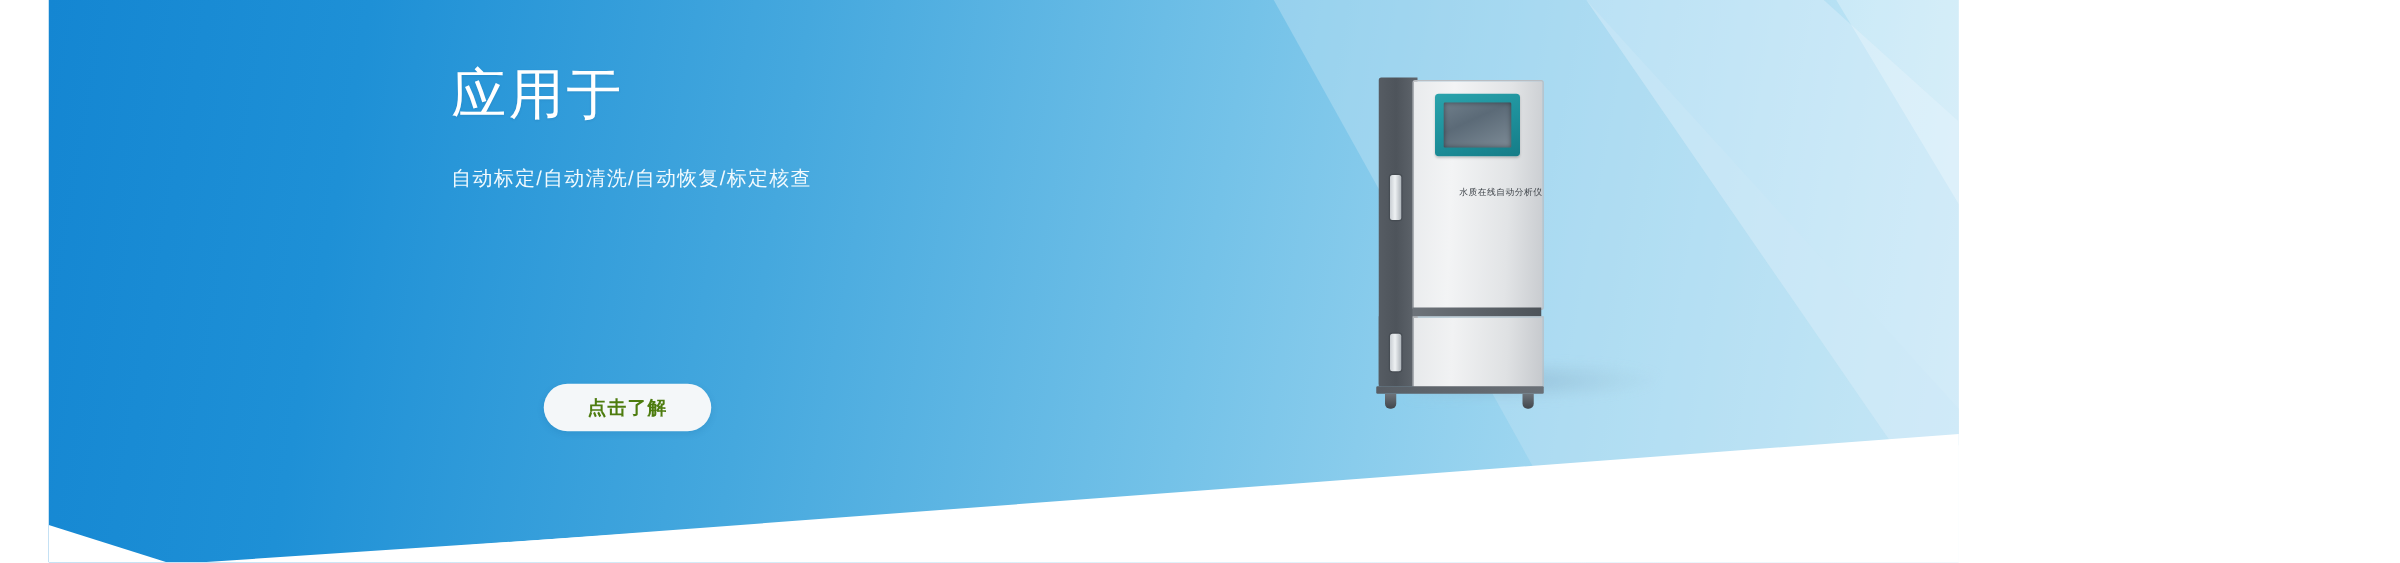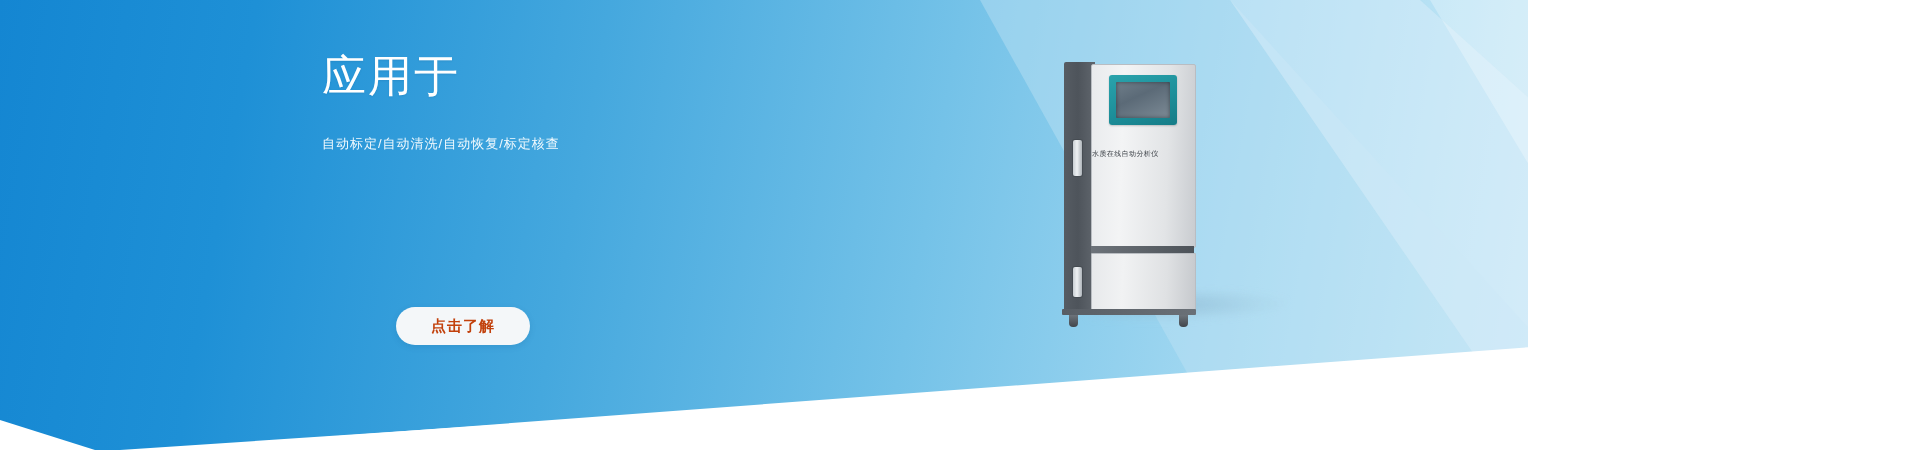--- a/index.html
+++ b/index.html
@@ -4,43 +4,44 @@
 <style>
   html,body{margin:0;padding:0;}
   body{
     width:1920px;height:450px;overflow:hidden;
     font-family:"Liberation Sans","DejaVu Sans",sans-serif;
     background:#ffffff;
   }
   .banner{
     position:relative;width:1528px;height:450px;overflow:hidden;
     background:linear-gradient(100deg,#1486d2 0%,#1e90d6 16%,#45a8de 38%,#74c2e8 60%,#9ed6f0 78%,#bde4f5 92%,#cfeaf8 100%);
+    margin-left:39px;
   }
   
   .shape{position:absolute;top:0;left:0;width:1920px;height:450px;}
   .shape svg{display:block;}
 
   
   .copy{position:absolute;left:322px;top:46px;width:760px;}
   .headline{
     color:#ffffff;font-weight:400;
     font-size:44px;line-height:60px;letter-spacing:2px;
     text-shadow:0 1px 2px rgba(0,60,110,.12);
     white-space:nowrap;
   }
   .headline .l2{letter-spacing:1px;}
   .subtitle{
-    margin-top:24px;color:#f2fafe;font-size:13px;line-height:28px;
+    margin-top:24px;color:#f2fafe;font-size:16px;line-height:28px;
     letter-spacing:1px;font-weight:400;
   }
   .cta{
     position:absolute;left:74px;top:261px;
     display:flex;align-items:center;justify-content:center;
     width:134px;height:38px;border-radius:19px;
-    background:#f4f7f9;color:#c2410c;
+    background:#f4f7f9;color:#4d7c0f;
     font-size:15px;letter-spacing:1px;font-weight:700;
     box-shadow:0 2px 6px rgba(10,70,120,.13);
     cursor:pointer;border:none;
   }
 
   
   .device{position:absolute;left:1060px;top:62px;width:200px;height:262px;}
   .dev-shadow{
     position:absolute;left:1095px;top:288px;width:190px;height:34px;
     background:radial-gradient(ellipse at 35% 50%,rgba(120,160,185,.42) 0%,rgba(150,190,210,.16) 55%,rgba(255,255,255,0) 75%);
@@ -68,21 +69,21 @@
     position:absolute;left:17px;top:10px;width:68px;height:50px;
     background:linear-gradient(160deg,#2aa3ac 0%,#1d8f9a 55%,#157c87 100%);
     border-radius:3px;box-shadow:0 1px 2px rgba(0,0,0,.2);
   }
   .screen{
     position:absolute;left:7px;top:7px;width:54px;height:36px;
     background:linear-gradient(155deg,#6f7e8a 0%,#5b6a77 40%,#7d8b96 100%);
     border-radius:1px;box-shadow:inset 0 0 4px rgba(0,0,0,.45);
   }
   .dev-label{
-    position:absolute;left:0;top:84px;width:103px;text-align:left;
+    position:absolute;left:0;top:84px;width:103px;text-align:right;
     font-size:7px;color:#3c4147;letter-spacing:.4px;
     font-family:"DejaVu Sans","Liberation Sans",sans-serif;
   }
   
   .divider{
     position:absolute;left:31px;top:184px;width:103px;height:7px;
     background:linear-gradient(92deg,#6d737a,#5a6066 60%,#4d5359);
   }
   .body-low{
     position:absolute;left:31px;top:191px;width:103px;height:56px;

